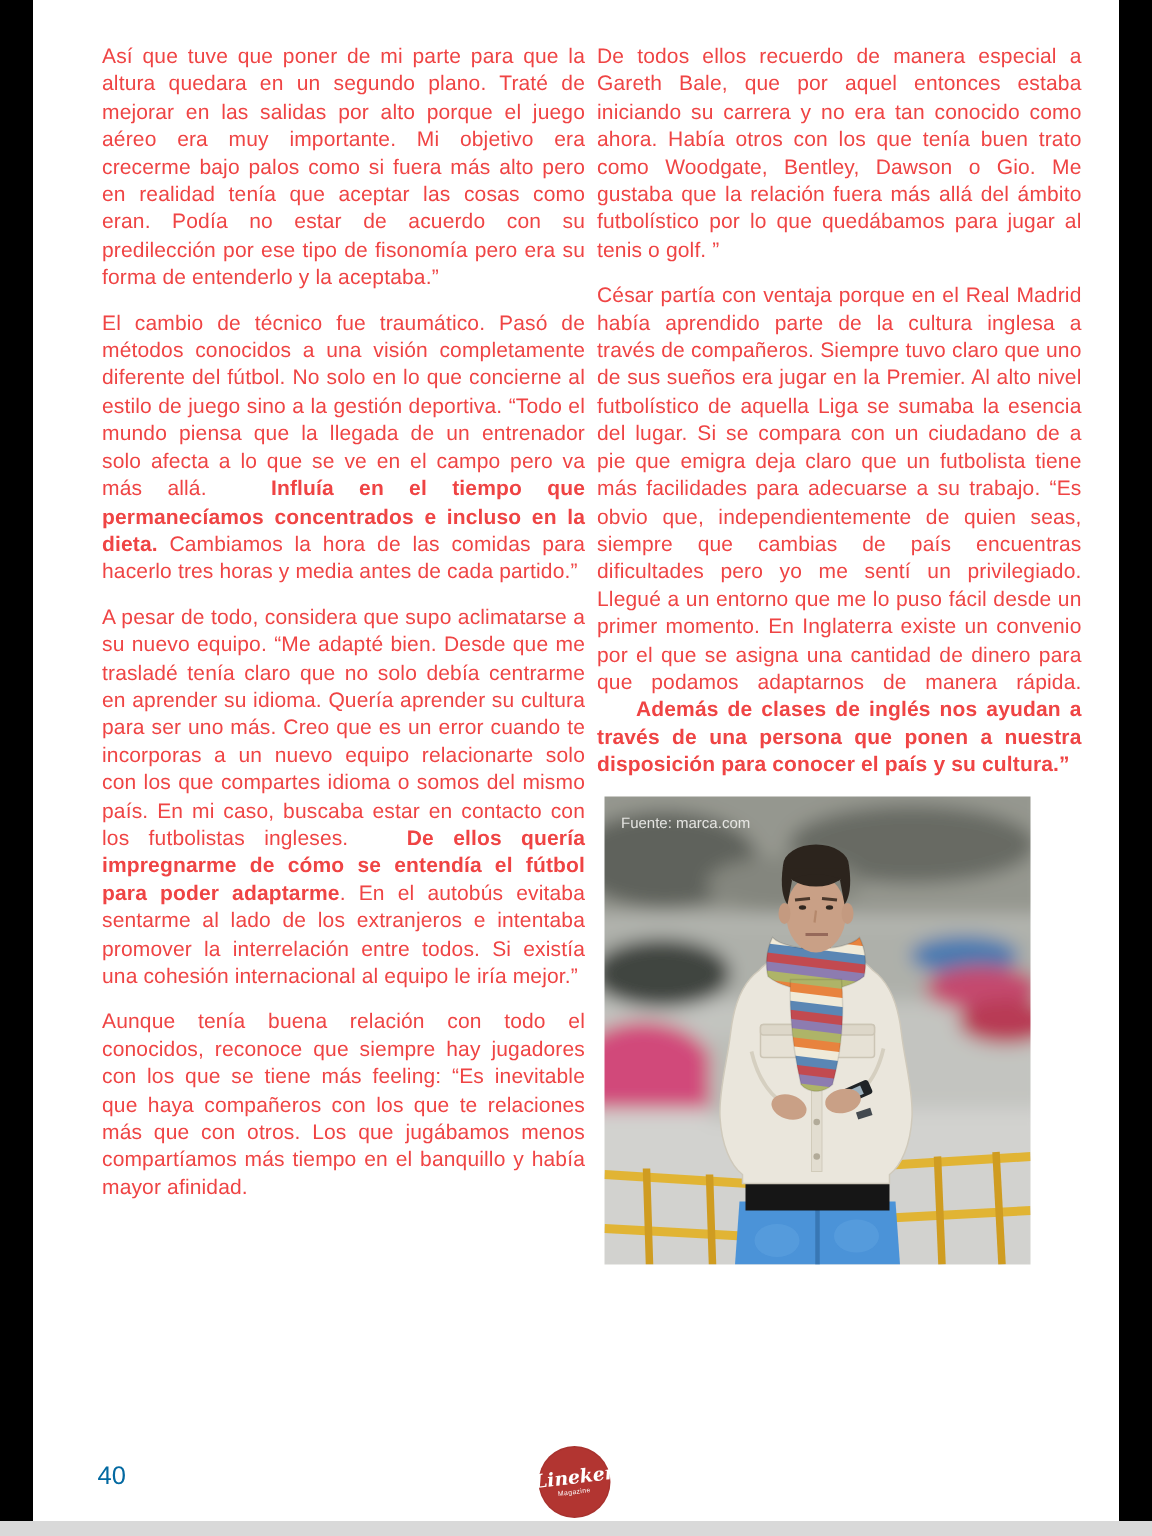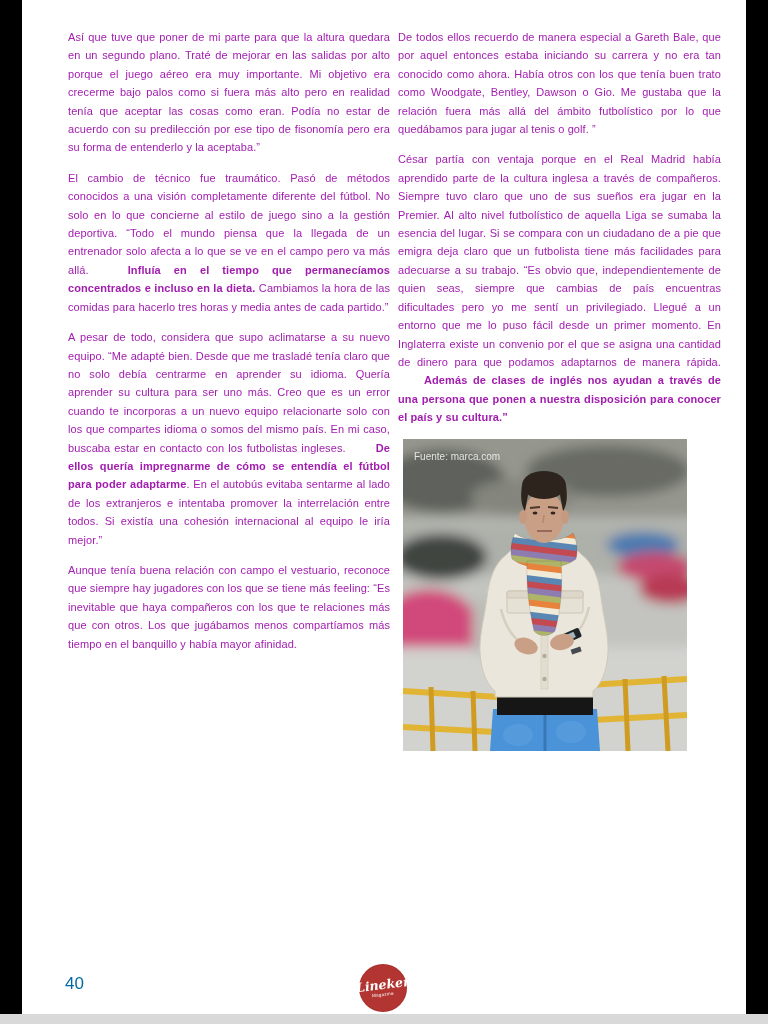--- a/index.html
+++ b/index.html
@@ -11,24 +11,24 @@
   .edge-bar{position:absolute;top:0;width:22px;height:1014px;background:#000;}
   .edge-bar.left{left:0;}
   .edge-bar.right{right:0;}
   .bottom-strip{position:absolute;left:0;top:1014px;width:768px;height:10px;background:#d9d9d9;}
 
   .column{position:absolute;top:28px;}
   .col-left{left:68px;width:322px;}
   .col-right{left:398px;width:323px;}
   .column p{
     margin:0 0 12px 0;
-    font-size:11px;
+    font-size:14px;
     line-height:18.4px;
     text-align:justify;
-    color:#a21caf;
+    color:#ef4444;
     letter-spacing:0.1px;
   }
   .column p b{font-weight:bold;margin-left:26px;}
 
   .photo-wrap{margin:6px 0 0 5px;width:256px;height:312px;}
   .photo-wrap svg{display:block;}
 
   .page-num{
     position:absolute;left:65px;top:974px;
     font-size:17px;color:#0369a1;
@@ -53,21 +53,21 @@
 <body>
 
 <div class="edge-bar left"></div>
 <div class="edge-bar right"></div>
 <div class="bottom-strip"></div>
 
 <div class="column col-left">
     <p><span>Así que tuve que poner de mi parte para que la altura quedara en un segundo plano. Traté de mejorar en las salidas por alto porque el juego aéreo era muy importante. Mi objetivo era crecerme bajo palos como si fuera más alto pero en realidad tenía que aceptar las cosas como eran. Podía no estar de acuerdo con su predilección por ese tipo de fisonomía pero era su forma de entenderlo y la aceptaba.”</span></p>
     <p><span>El cambio de técnico fue traumático. Pasó de métodos conocidos a una visión completamente diferente del fútbol. No solo en lo que concierne al estilo de juego sino a la gestión deportiva. “Todo el mundo piensa que la llegada de un entrenador solo afecta a lo que se ve en el campo pero va más allá. </span><b>Influía en el tiempo que permanecíamos concentrados e incluso en la dieta.</b><span> Cambiamos la hora de las comidas para hacerlo tres horas y media antes de cada partido.”</span></p>
     <p><span>A pesar de todo, considera que supo aclimatarse a su nuevo equipo. “Me adapté bien. Desde que me trasladé tenía claro que no solo debía centrarme en aprender su idioma. Quería aprender su cultura para ser uno más. Creo que es un error cuando te incorporas a un nuevo equipo relacionarte solo con los que compartes idioma o somos del mismo país. En mi caso, buscaba estar en contacto con los futbolistas ingleses. </span><b>De ellos quería impregnarme de cómo se entendía el fútbol para poder adaptarme</b><span>. En el autobús evitaba sentarme al lado de los extranjeros e intentaba promover la interrelación entre todos. Si existía una cohesión internacional al equipo le iría mejor.”</span></p>
-    <p><span>Aunque tenía buena relación con campo el vestuario, reconoce que siempre hay jugadores con los que se tiene más feeling: “Es inevitable que haya compañeros con los que te relaciones más que con otros. Los que jugábamos menos compartíamos más tiempo en el banquillo y había mayor afinidad.</span></p>
+    <p><span>Aunque tenía buena relación con todo el conocidos, reconoce que siempre hay jugadores con los que se tiene más feeling: “Es inevitable que haya compañeros con los que te relaciones más que con otros. Los que jugábamos menos compartíamos más tiempo en el banquillo y había mayor afinidad.</span></p>
   </div>
 
 <div class="column col-right">
   <div>
       <p><span>De todos ellos recuerdo de manera especial a Gareth Bale, que por aquel entonces estaba iniciando su carrera y no era tan conocido como ahora. Había otros con los que tenía buen trato como Woodgate, Bentley, Dawson o Gio. Me gustaba que la relación fuera más allá del ámbito futbolístico por lo que quedábamos para jugar al tenis o golf. ”</span></p>
       <p><span>César partía con ventaja porque en el Real Madrid había aprendido parte de la cultura inglesa a través de compañeros. Siempre tuvo claro que uno de sus sueños era jugar en la Premier. Al alto nivel futbolístico de aquella Liga se sumaba la esencia del lugar. Si se compara con un ciudadano de a pie que emigra deja claro que un futbolista tiene más facilidades para adecuarse a su trabajo. “Es obvio que, independientemente de quien seas, siempre que cambias de país encuentras dificultades pero yo me sentí un privilegiado. Llegué a un entorno que me lo puso fácil desde un primer momento. En Inglaterra existe un convenio por el que se asigna una cantidad de dinero para que podamos adaptarnos de manera rápida. </span><b>Además de clases de inglés nos ayudan a través de una persona que ponen a nuestra disposición para conocer el país y su cultura.”</b></p>
     </div>
   <div class="photo-wrap">
     <svg viewBox="0 0 284 312" width="284" height="312">
       <defs>

